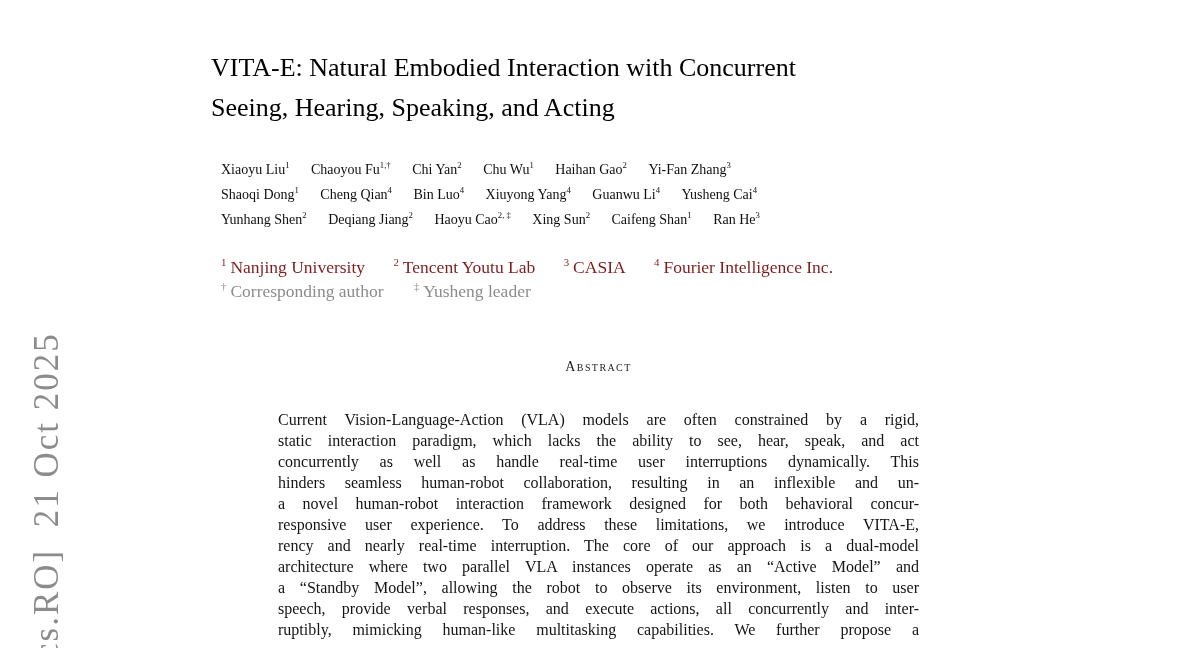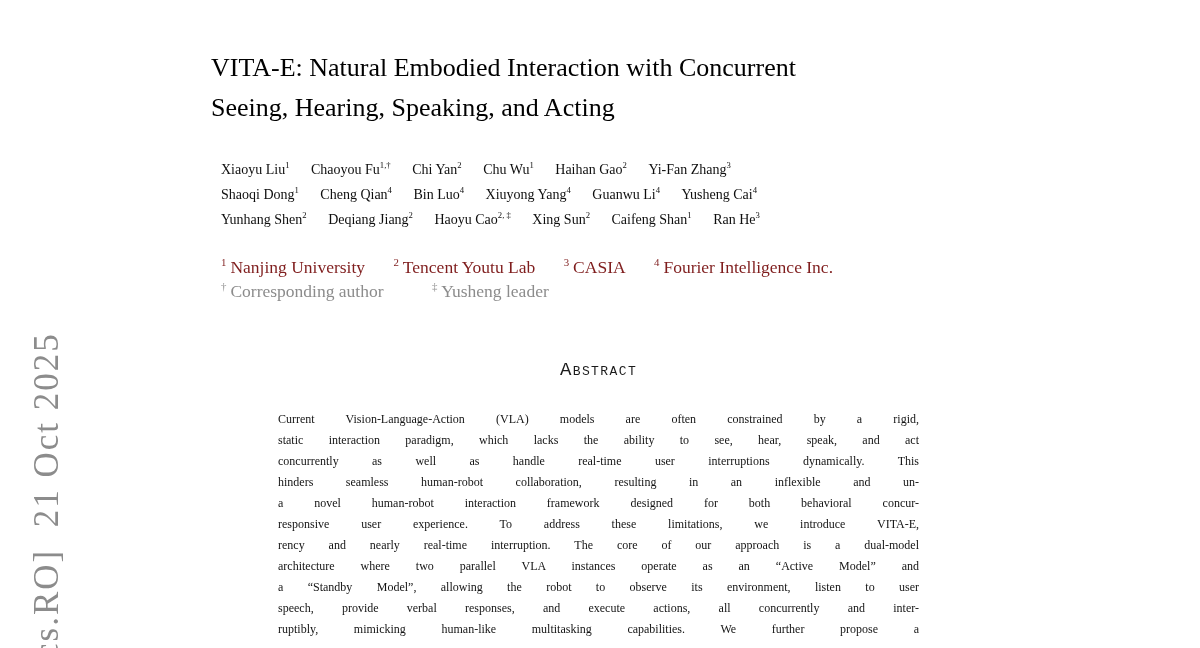--- a/index.html
+++ b/index.html
@@ -68,42 +68,41 @@
 
   
   .notes {
     position: absolute;
     left: 221px;
     top: 281px;
     font-size: 17.5px;
     color: #8c8c8c;
     white-space: nowrap;
   }
-  .note:not(:last-child) { margin-right: 44px; }
+  .note:not(:last-child) { margin-right: 26px; }
   .note sup { margin-right: 4px; }
 
   
   .abstract-heading {
     position: absolute;
     left: 278px;
     top: 359px;
     width: 641px;
     text-align: center;
-    font-size: 19px;
+    font-size: 14px;
     font-variant: small-caps;
     letter-spacing: 1.4px;
     color: #1b1b1b;
-    font-family: Liberation Mono, monospace;
   }
   .abstract-body {
     position: absolute;
     left: 278px;
     top: 409px;
     width: 641px;
-    font-size: 12px;
+    font-size: 16px;
     line-height: 21px;
     color: #141414;
   }
   .jline {
     text-align: justify;
     text-align-last: justify;
     white-space: normal;
   }
 </style>
 </head>

